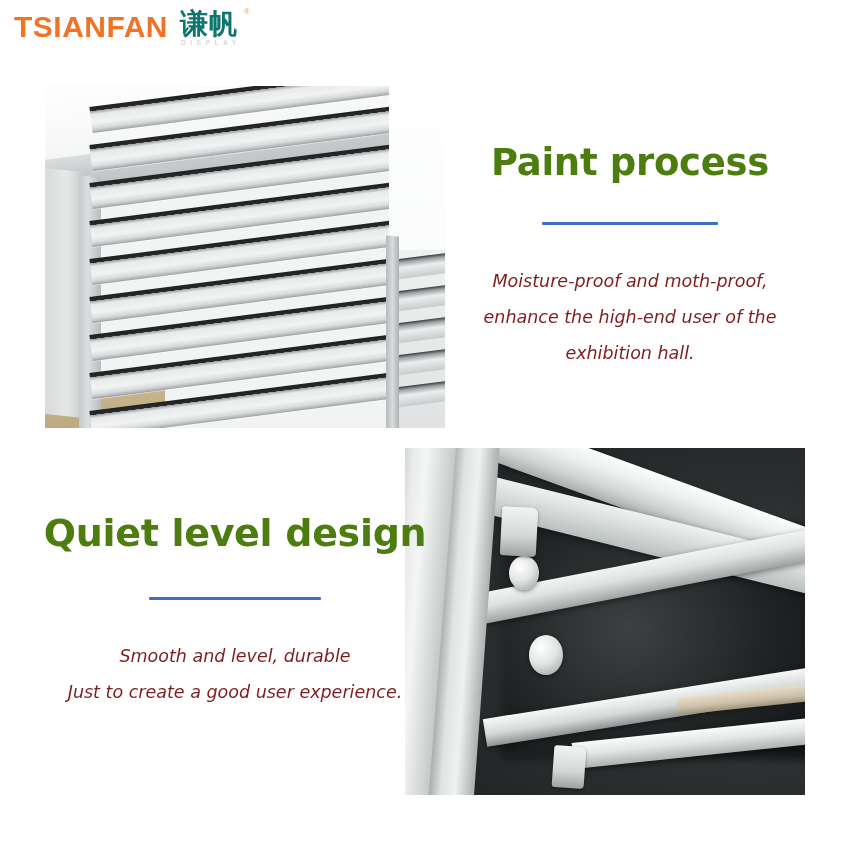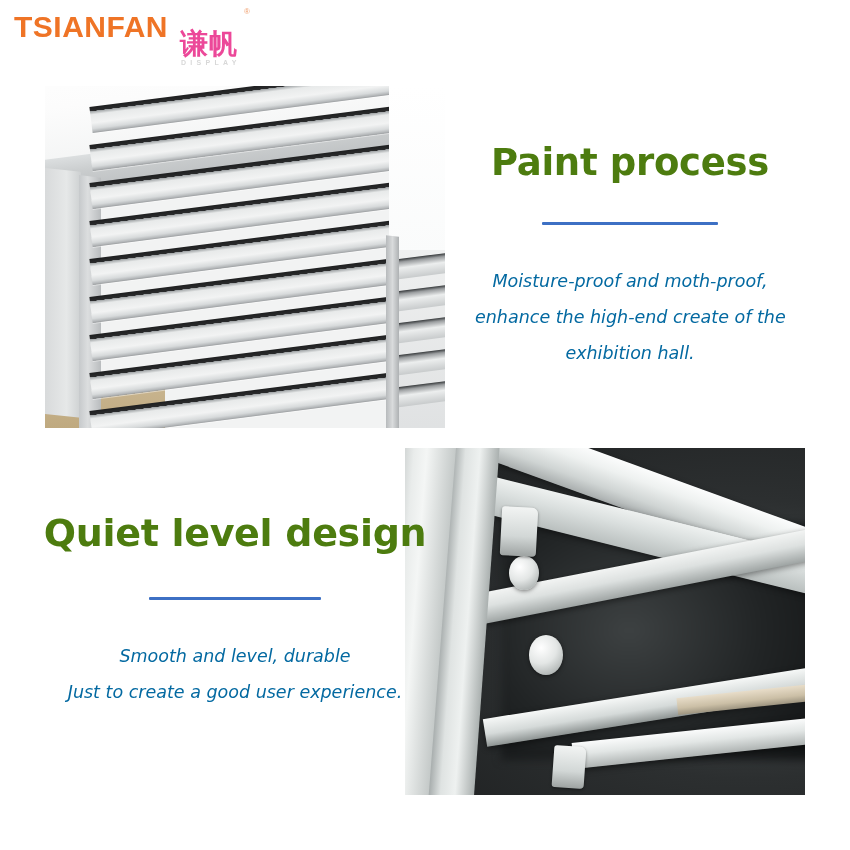--- a/index.html
+++ b/index.html
@@ -37,23 +37,22 @@
     margin-left: 9px;
     display: flex;
     flex-direction: column;
     align-items: center;
   }
   .logo-cn {
     font-family: "DejaVu Sans", sans-serif;
     font-weight: bold;
     font-size: 28px;
     line-height: 31px;
-    color: #ec4899;
+    color: #0f766e;
     letter-spacing: 1px;
-    margin-top: 20px;
   }
   .logo-reg {
     position: absolute;
     right: -9px;
     top: 0px;
     font-size: 8px;
     color: #f0a070;
     line-height: 8px;
   }
   .logo-sub {
@@ -347,21 +346,21 @@
     background: #3d70c4;
     border-radius: 1px;
     margin: 0 auto;
   }
   #block-paint .divider { width: 176px; margin-top: 36px; }
   #block-slide .divider { width: 172px; margin-top: 40px; }
 
   .body-text {
     font-family: "DejaVu Sans", sans-serif;
     font-style: italic;
-    color: #0369a1;
+    color: #7f1d1d;
     margin: 0 auto;
   }
   #block-paint .body-text {
     margin-top: 38px;
     font-size: 17.5px;
     line-height: 36px;
     width: 310px;
   }
   #block-slide .body-text {
     margin-top: 38px;
@@ -428,21 +427,21 @@
   <div class="sl-gapL"></div>
   <div class="sl-railL2"></div>
   <div class="sl-railL"></div>
 </div>
 
 <div class="block" id="block-paint">
   <h2 class="heading">Paint process</h2>
   <div class="divider"></div>
   <p class="body-text">
     <span class="body-line">Moisture-proof and moth-proof,</span>
-    <span class="body-line">enhance the high-end create of the</span>
+    <span class="body-line">enhance the high-end user of the</span>
     <span class="body-line">exhibition hall.</span>
   </p>
 </div>
 
 <div class="block" id="block-slide">
   <h2 class="heading">Quiet level design</h2>
   <div class="divider"></div>
   <p class="body-text">
     <span class="body-line">Smooth and level, durable</span>
     <span class="body-line">Just to create a good user experience.</span>

